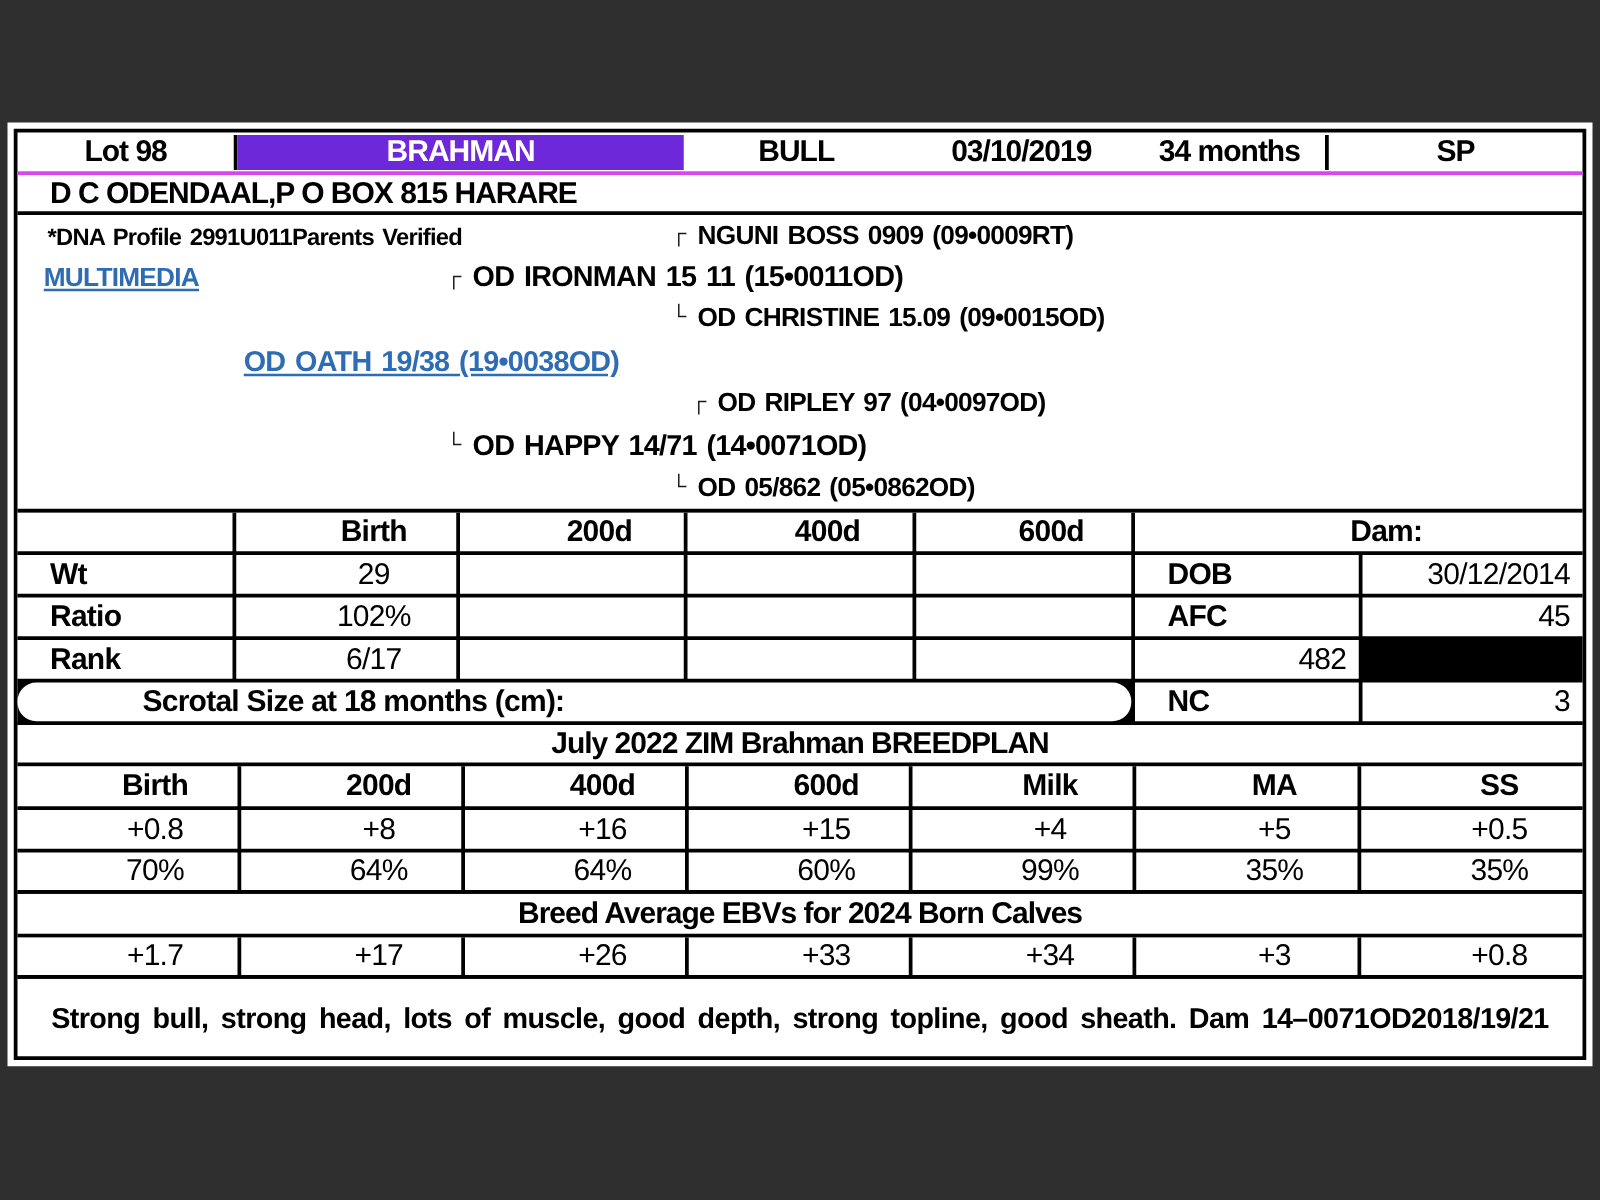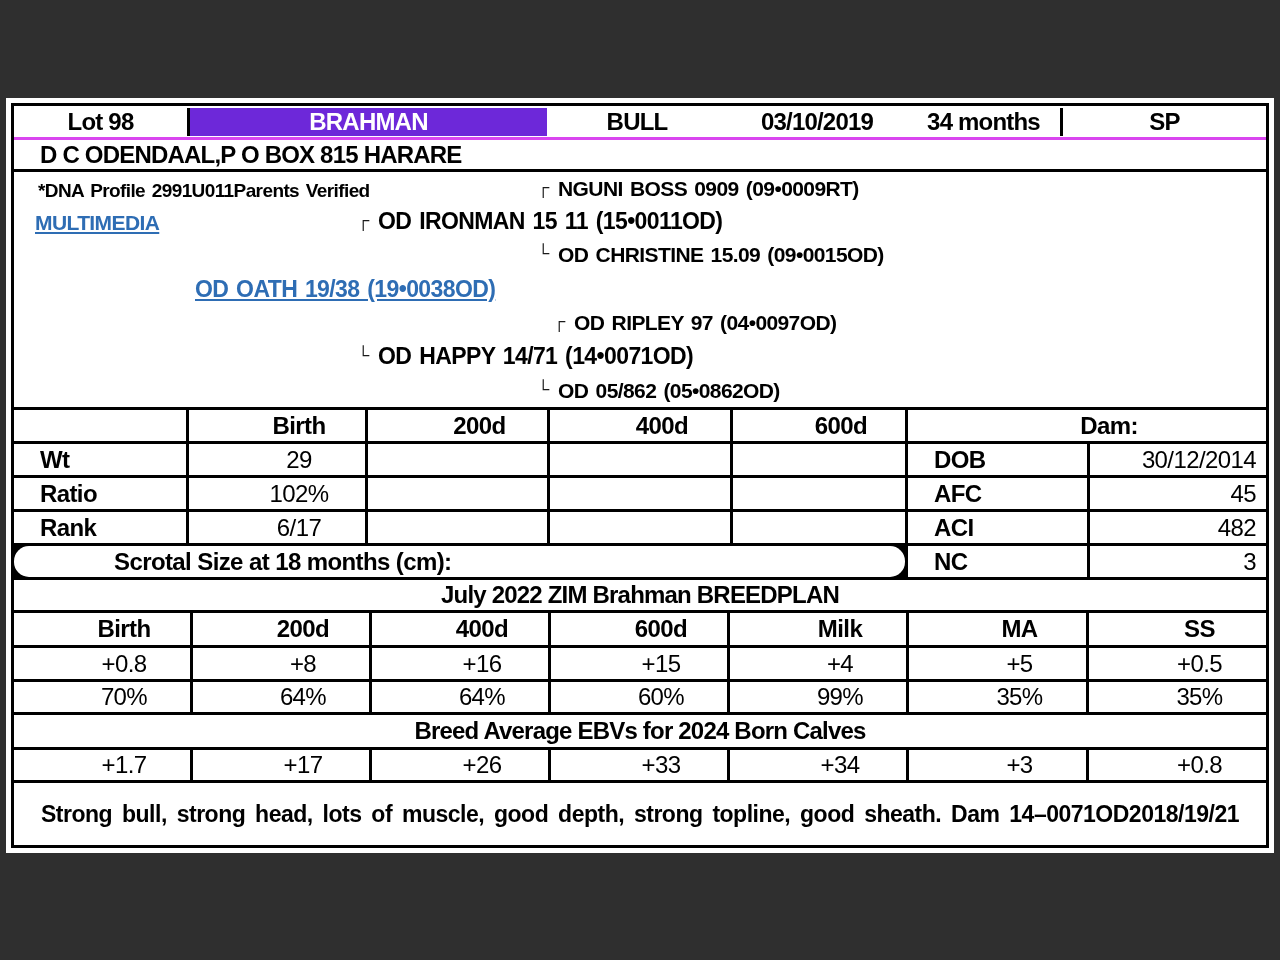--- a/index.html
+++ b/index.html
@@ -184,21 +184,20 @@
     <div class="cell c-center"></div>
     <div class="cell c-center"></div>
     <div class="cell c-left bold">AFC</div>
     <div class="cell c-right">45</div>
 
     <div class="cell c-left bold">Rank</div>
     <div class="cell c-center">6/17</div>
     <div class="cell c-center"></div>
     <div class="cell c-center"></div>
     <div class="cell c-center"></div>
-    <div class="cell c-left bold">ACI</div>
     <div class="cell c-right">482</div>
 
     <div class="cell span5 scrotal-cell">Scrotal Size at 18 months (cm):</div>
     <div class="cell c-left bold">NC</div>
     <div class="cell c-right">3</div>
   </div>
 
   <div class="band-title">July 2022 ZIM Brahman BREEDPLAN</div>
 
   <div class="black-grid ebv-grid ebv-head-rows">

